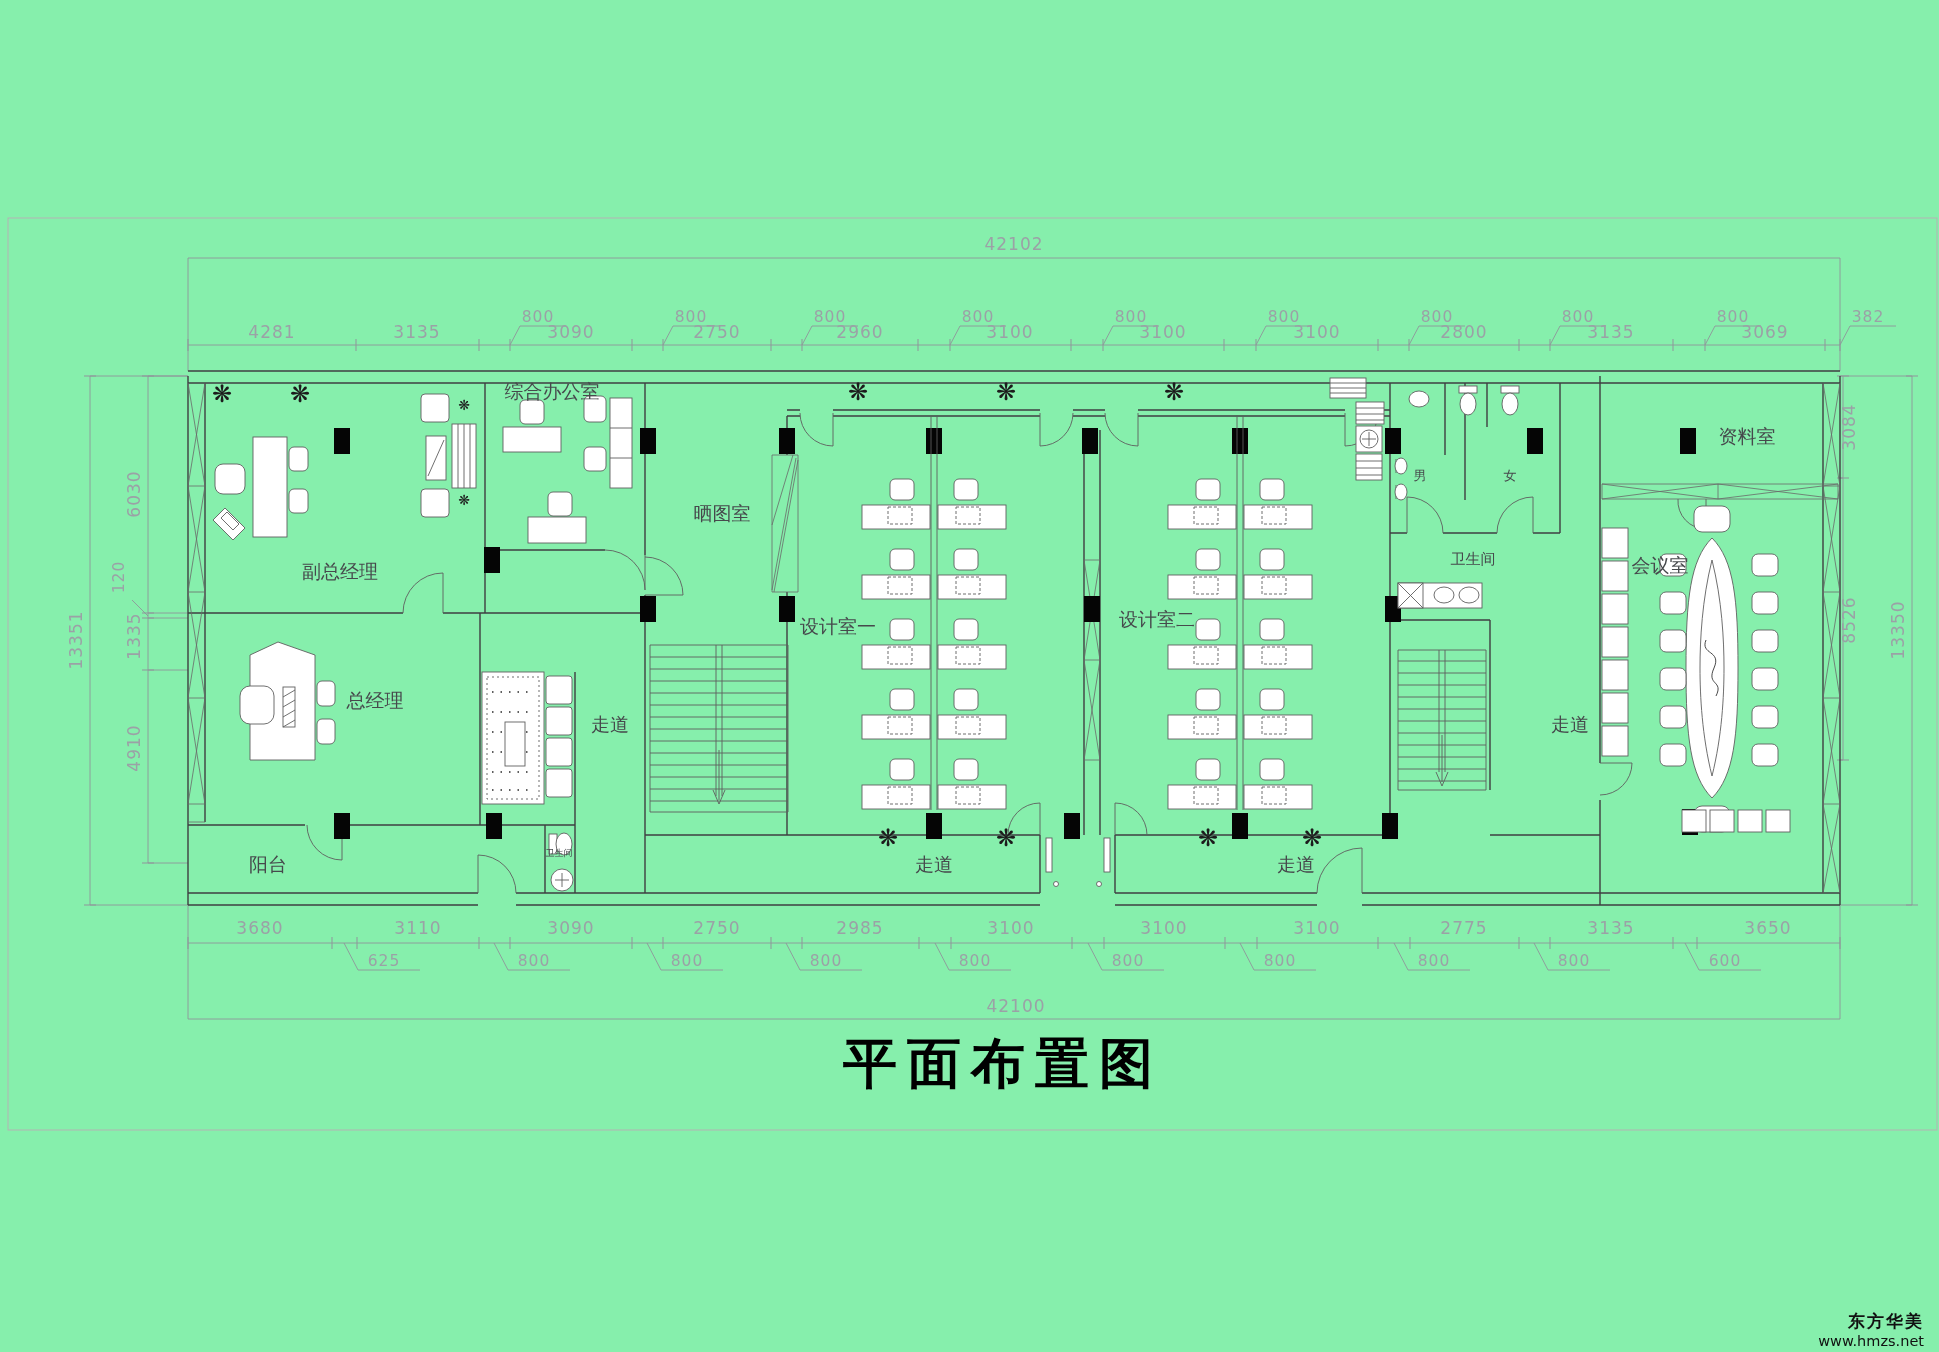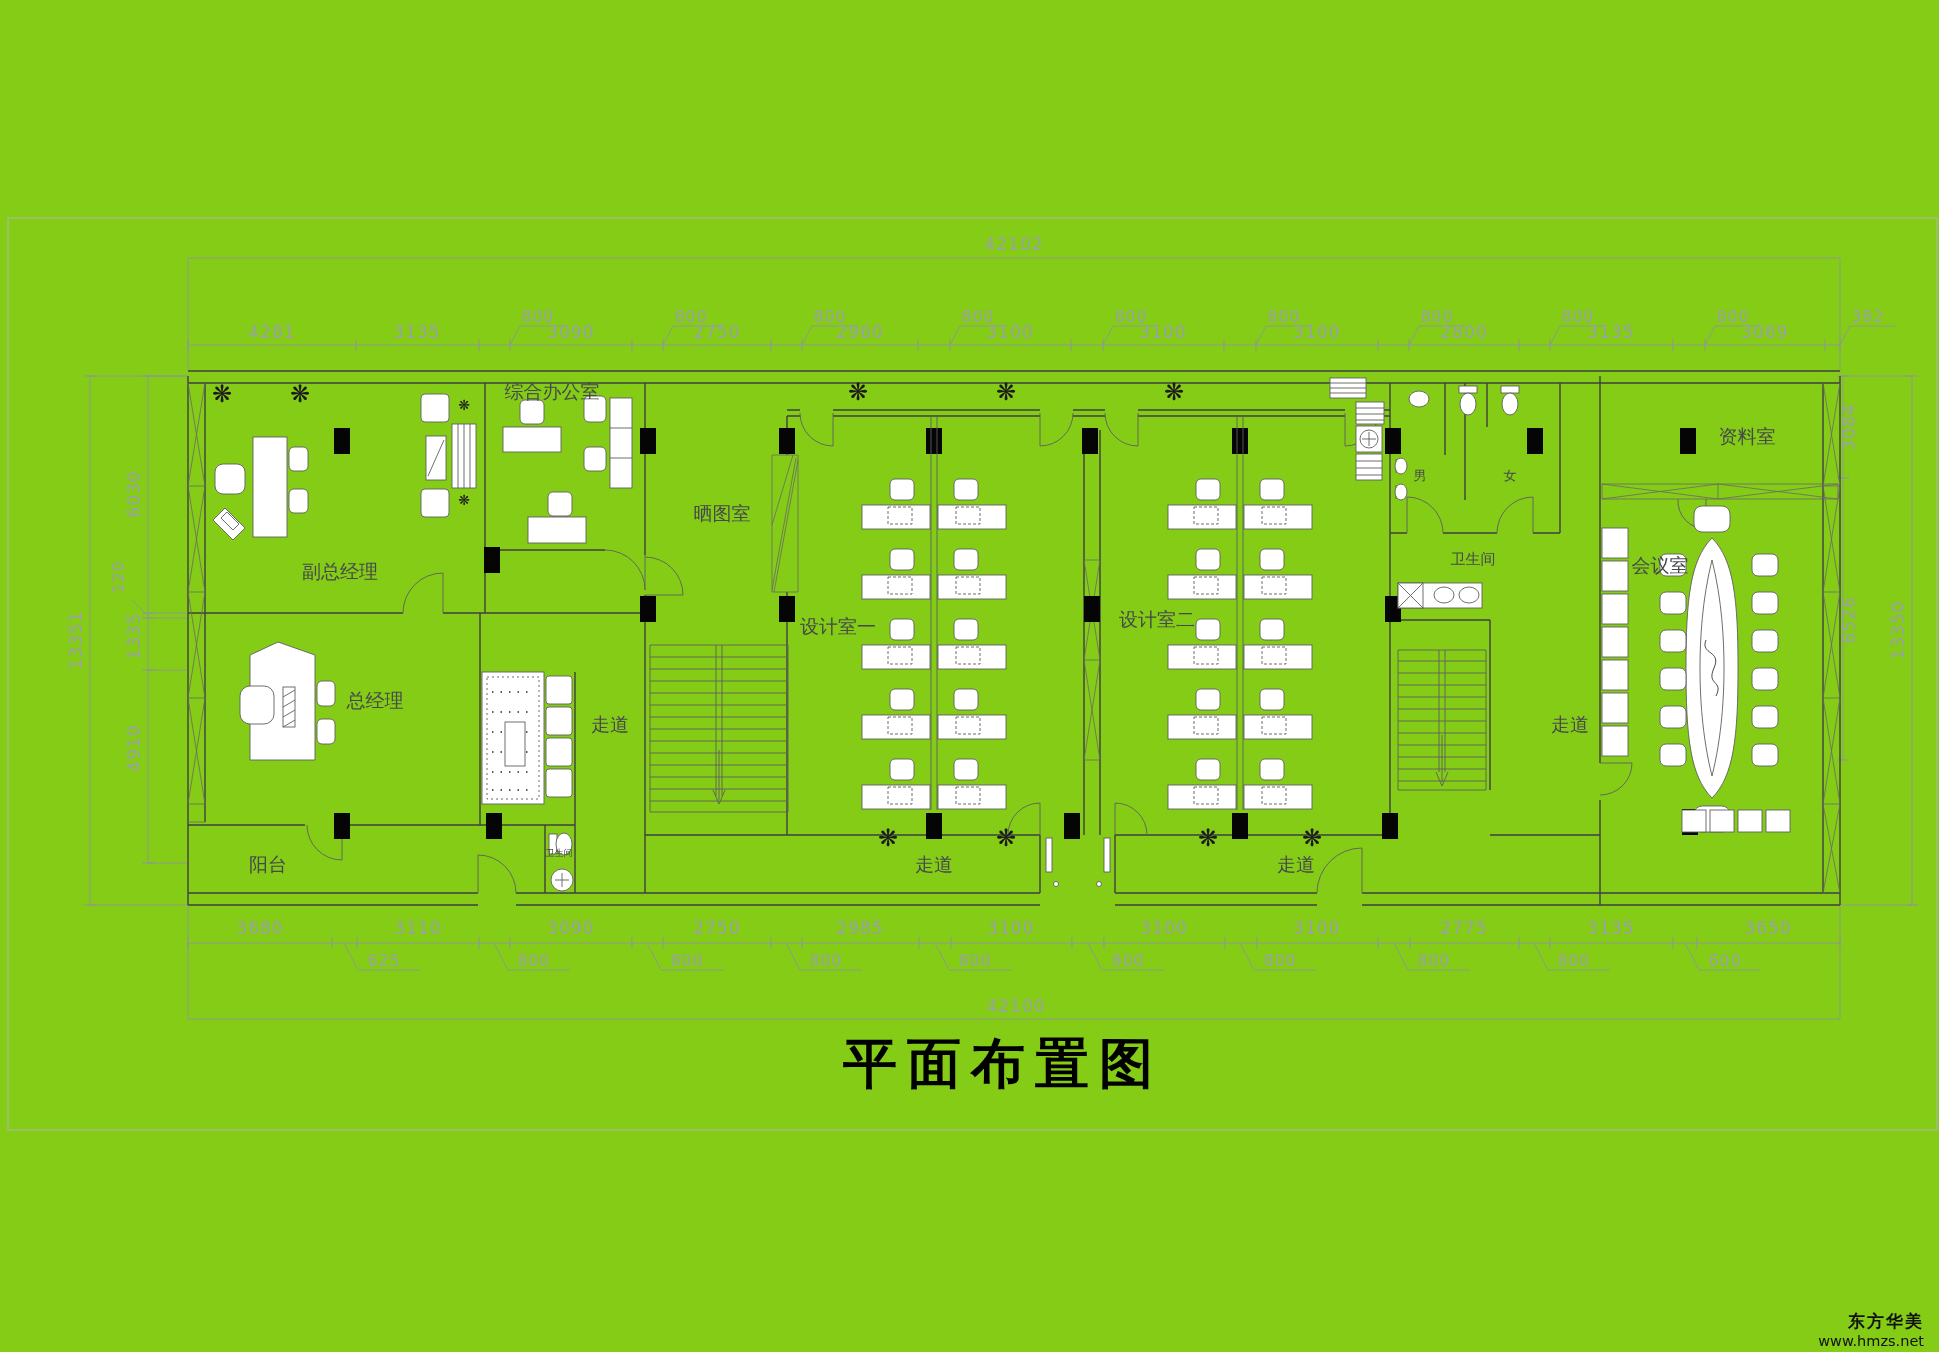--- a/index.html
+++ b/index.html
@@ -1,16 +1,16 @@
 <!DOCTYPE html>
 <html><head>
 <meta charset="utf-8">
 <style>
   html,body{margin:0;padding:0;background:#fff}
-  .canvas{position:relative;width:1939px;height:1352px;background:#84cc16;overflow:hidden;
+  .canvas{position:relative;width:1939px;height:1352px;background:#86efac;overflow:hidden;
           font-family:"DejaVu Sans",sans-serif}
   svg{position:absolute;left:0;top:0}
   text{font-family:"DejaVu Sans",sans-serif}
   .dim{font-size:17px;fill:#9ba1a6;letter-spacing:1px}
   .dimsm{font-size:15.5px;fill:#9ba1a6;letter-spacing:1px}
   .room{font-size:19px;fill:#46494c}
   .roomsm{font-size:13px;fill:#46494c}
   .roomxs{font-size:9px;fill:#46494c}
   .plant{font-size:24px;fill:#1c1c1c}
   .plantsm{font-size:14px;fill:#1c1c1c}

